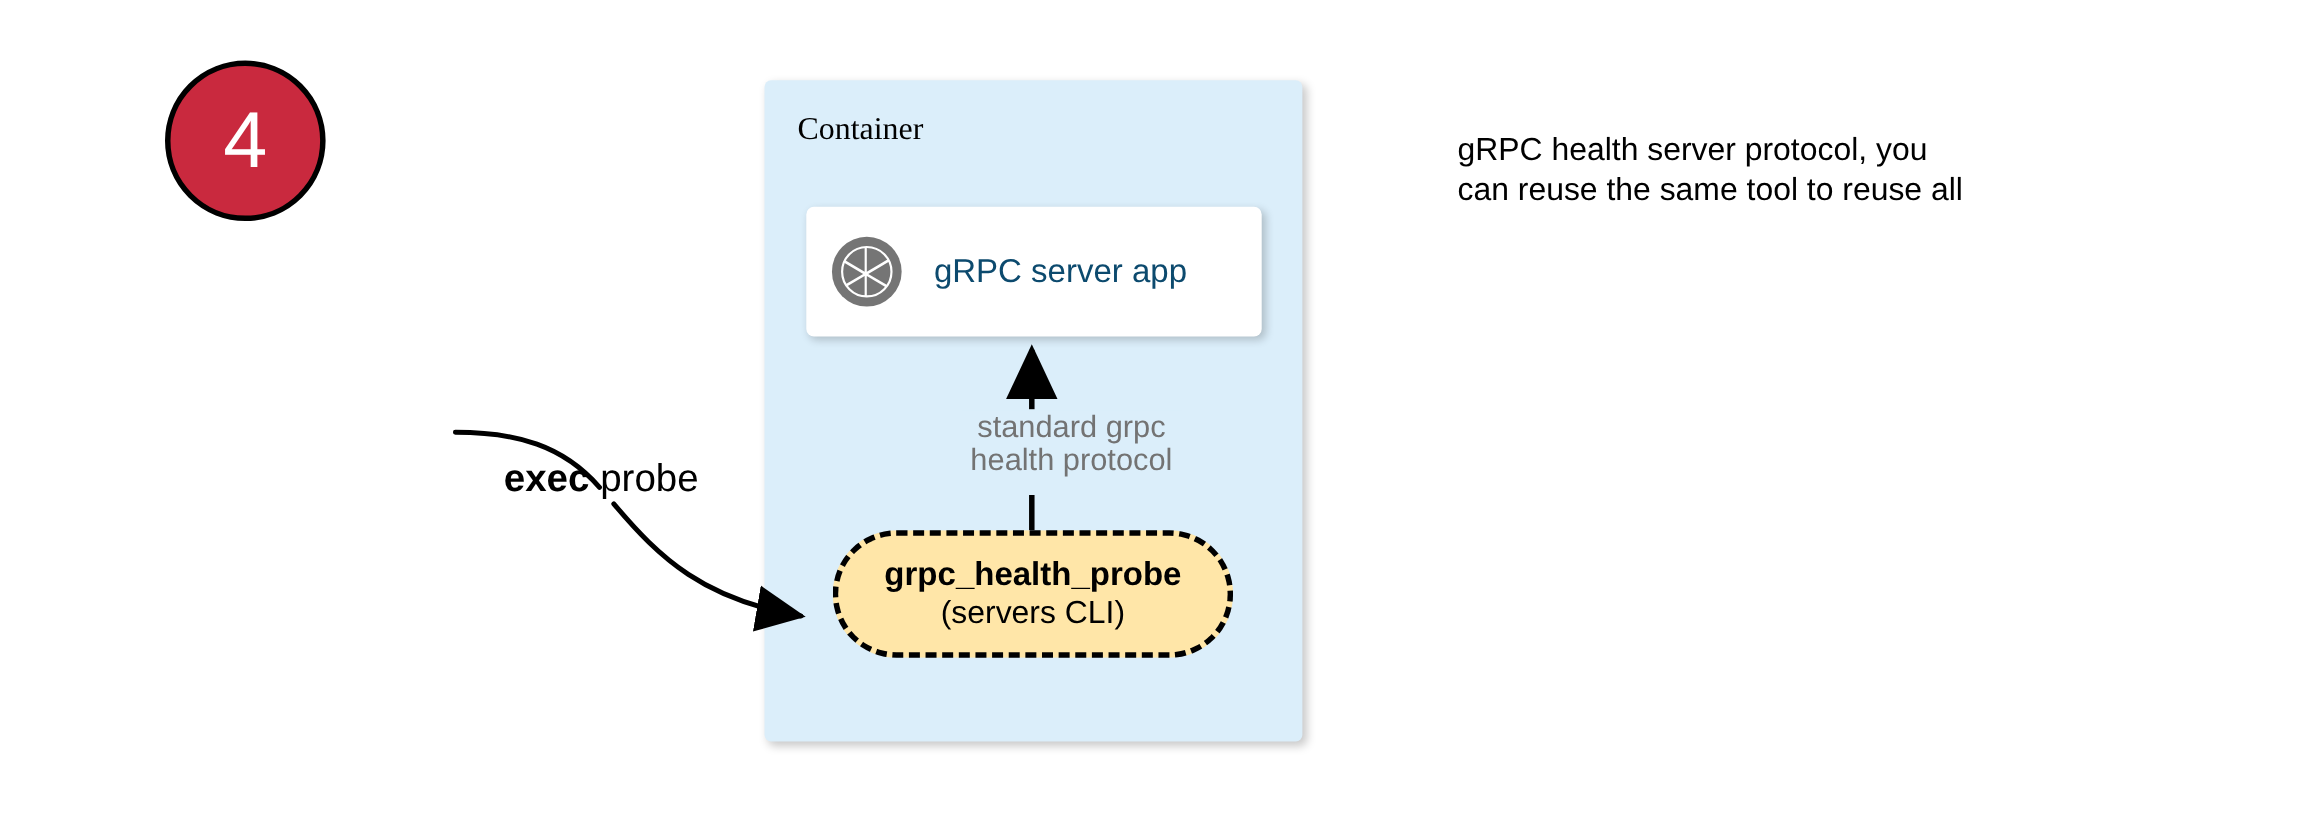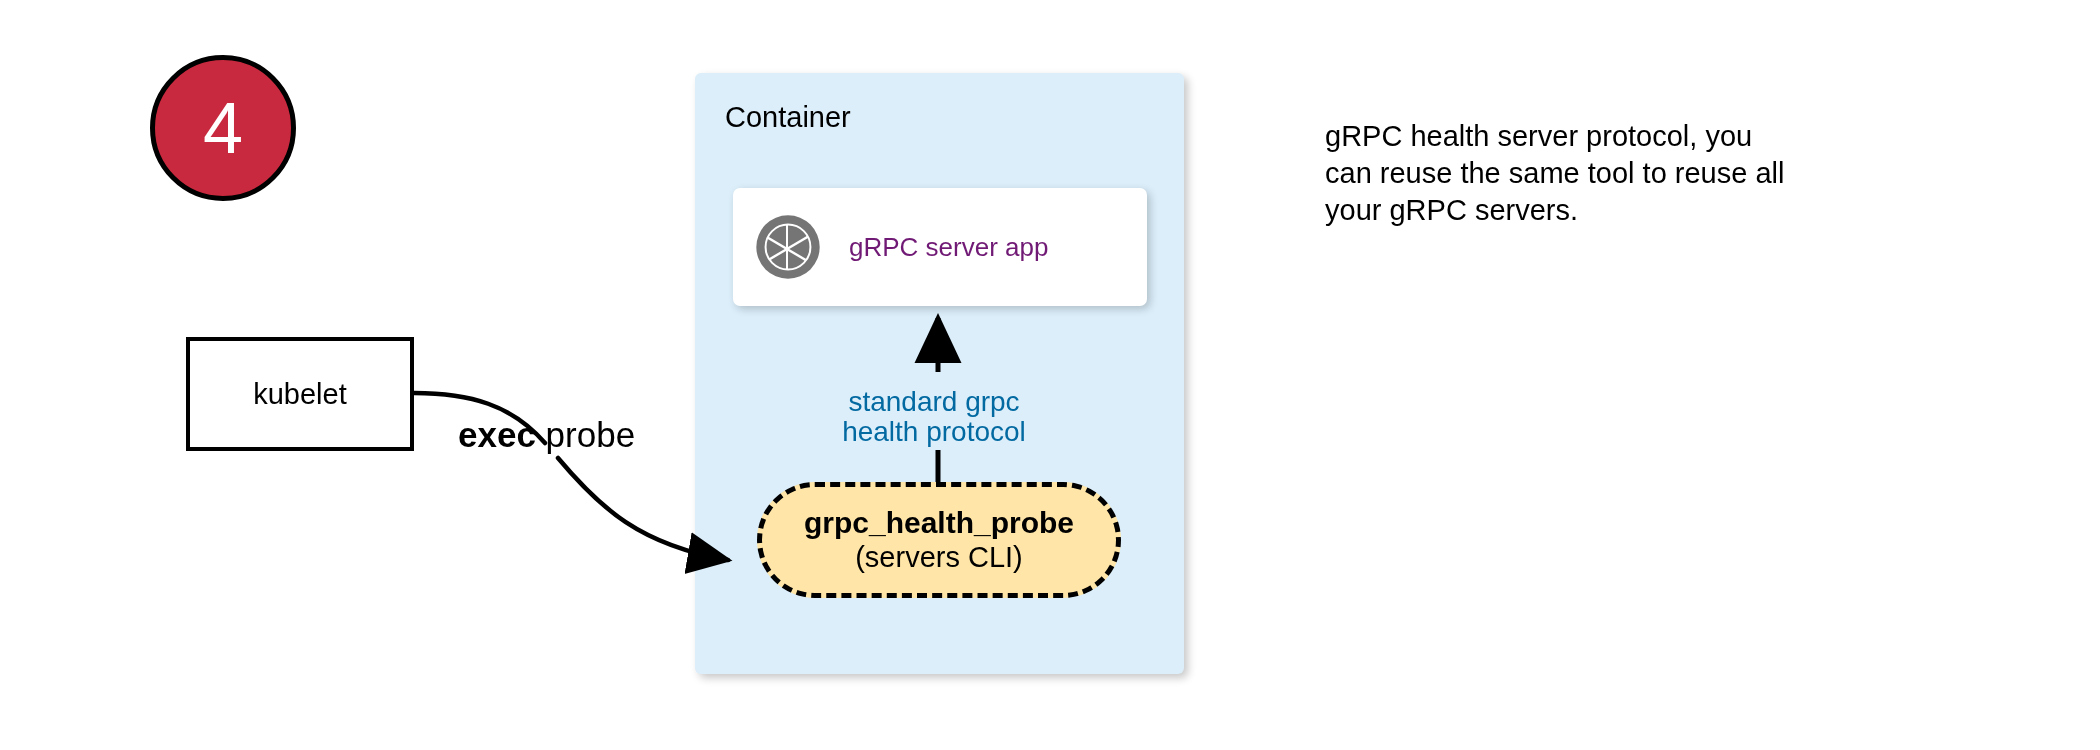--- a/index.html
+++ b/index.html
@@ -56,20 +56,21 @@
     box-sizing: border-box;
   }
   #container-label {
     position: absolute;
     left: 30px;
     top: 30px;
     font-size: 29px;
     color: #000000;
     line-height: 1;
     white-space: nowrap;
+    font-family: Liberation Serif, serif;
   }
 
   
   #server-app-card {
     position: absolute;
     left: 733px;
     top: 188px;
     width: 414px;
     height: 118px;
     background: #ffffff;
@@ -81,22 +82,22 @@
     padding-left: 22px;
   }
   #aperture-icon {
     width: 66px;
     height: 66px;
     flex: 0 0 66px;
     display: block;
   }
   #server-app-label {
     margin-left: 28px;
-    font-size: 26px;
-    color: #701a75;
+    font-size: 30px;
+    color: #0c4a6e;
     white-space: nowrap;
   }
 
   
   #kubelet-box {
     position: absolute;
     left: 186px;
     top: 337px;
     width: 228px;
     height: 114px;
@@ -122,30 +123,29 @@
     white-space: nowrap;
     background: #ffffff;
     padding: 0 3px;
     line-height: 1.25;
   }
   #exec-probe-label .kw { font-weight: bold; }
 
   
   #protocol-label {
     position: absolute;
-    left: 834px;
+    left: 874px;
     top: 373px;
     width: 200px;
     text-align: center;
     font-size: 28px;
     line-height: 1.08;
-    color: #0369a1;
+    color: #737373;
     background: #dbeefa;
     z-index: 4;
-    margin-top: 14px;
   }
 
   
   #probe-node {
     position: absolute;
     left: 757px;
     top: 482px;
     width: 364px;
     height: 116px;
     background: #ffe6a8;
@@ -217,23 +217,20 @@
         <path d="M79 73 L50 56 L50 90 A34 34 0 0 0 79 73 Z"></path>
         <path d="M47 90 L47 56 L18 73 A34 34 0 0 0 47 90 Z"></path>
         <path d="M16 70 L45 53 L16 36 A34 34 0 0 0 16 70 Z"></path>
         <path d="M18 33 L47 50 L47 16 A34 34 0 0 0 18 33 Z"></path>
       </g>
       <circle cx="50" cy="50" r="34" fill="none" stroke="#ffffff" stroke-width="3"></circle>
     </svg>
     <span id="server-app-label">gRPC server app</span>
   </div>
 
-  <div id="kubelet-box">
-    <span id="kubelet-label">kubelet</span>
-  </div>
 
   <svg id="edge-layer" aria-hidden="true">
     <defs>
       <marker id="arrowhead" markerWidth="11" markerHeight="11" refX="9" refY="5.5" orient="auto" markerUnits="strokeWidth">
         <path d="M0,0.8 L10,5.5 L0,10.2 Z" fill="#000000"></path>
       </marker>
     </defs>
 
     <path d="M 414 393 C 470 393 512 405 545 443" fill="none" stroke="#000000" stroke-width="4.5" stroke-linecap="round"></path>
     <path d="M 558 458 C 600 508 640 545 728 560" fill="none" stroke="#000000" stroke-width="4.5" stroke-linecap="round" marker-end="url(#arrowhead)"></path>
@@ -251,16 +248,15 @@
   <div id="exec-probe-label"><span class="kw">exec</span><span> probe</span></div>
 
   <div id="probe-node">
     <span id="probe-node-title">grpc_health_probe</span>
     <span id="probe-node-subtitle">(servers CLI)</span>
   </div>
 
   <div id="note-text">
     <div>gRPC health server protocol, you</div>
     <div>can reuse the same tool to reuse all</div>
-    <div>your gRPC servers.</div>
   </div>
 
 </div>
 
 </body></html>

